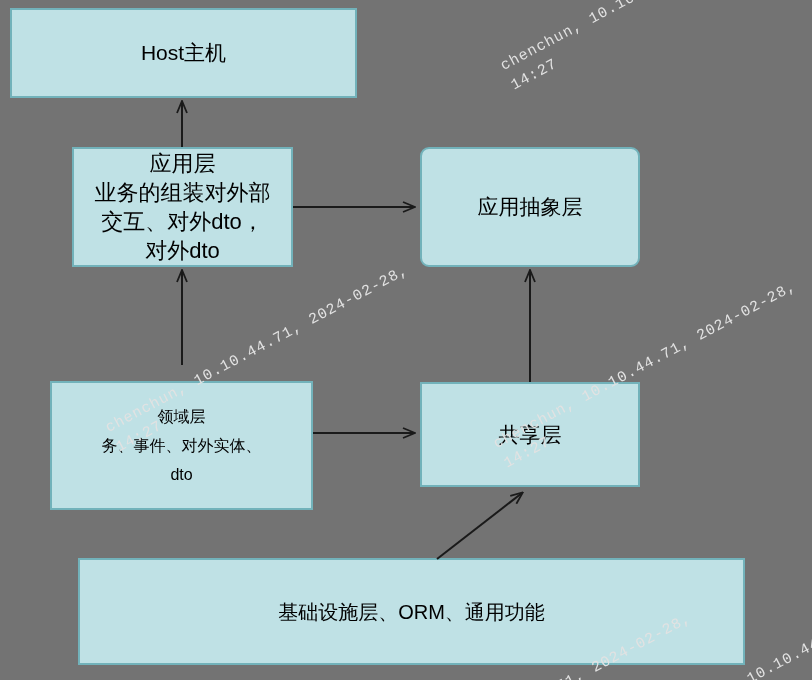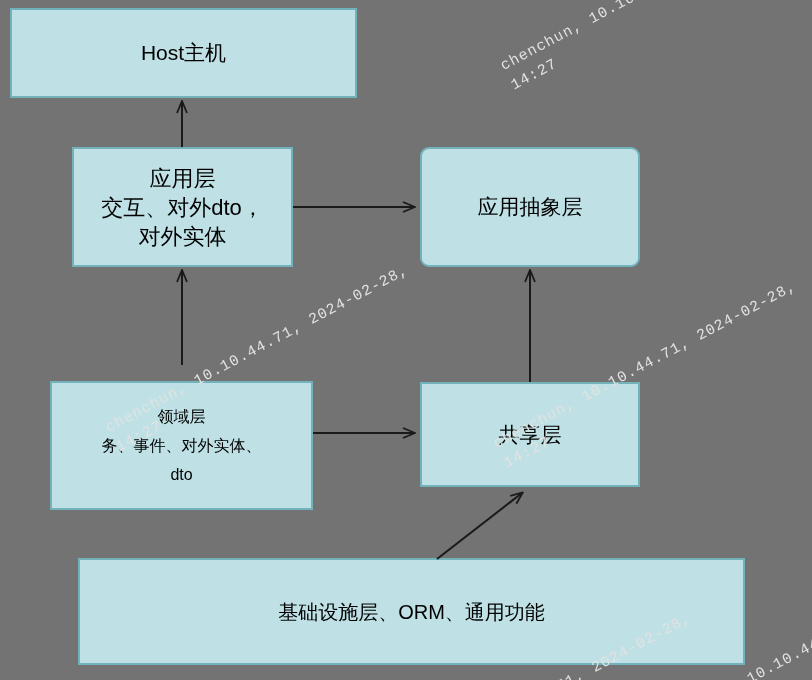--- a/index.html
+++ b/index.html
@@ -80,22 +80,23 @@
         <line x1="437" y1="559" x2="522" y2="493" stroke="#1a1a1a" stroke-width="2" marker-end="url(#arrow-head)"></line>
       </g>
   </svg>
 
   <div id="nodes-layer">
       <div class="node" style="left: 10px; top: 8px; width: 347px; height: 90px; font-size: 21px; line-height: 30px;">
         <div class="node-line">Host主机</div>
       </div>
       <div class="node" style="left: 72px; top: 147px; width: 221px; height: 120px; font-size: 22px; line-height: 29px;">
         <div class="node-line">应用层</div>
+        <div class="node-line">业务的组装对外部</div>
         <div class="node-line">交互、对外dto，</div>
-        <div class="node-line">对外实体</div>
+        <div class="node-line">对外dto</div>
       </div>
       <div class="node" style="left: 420px; top: 147px; width: 220px; height: 120px; font-size: 21px; line-height: 30px; border-radius: 9px;">
         <div class="node-line">应用抽象层</div>
       </div>
       <div class="node" style="left: 50px; top: 381px; width: 263px; height: 129px; font-size: 16px; line-height: 29px;">
         <div class="node-line">领域层</div>
         <div class="node-line">务、事件、对外实体、</div>
         <div class="node-line">dto</div>
       </div>
       <div class="node" style="left: 420px; top: 382px; width: 220px; height: 105px; font-size: 21px; line-height: 30px;">

